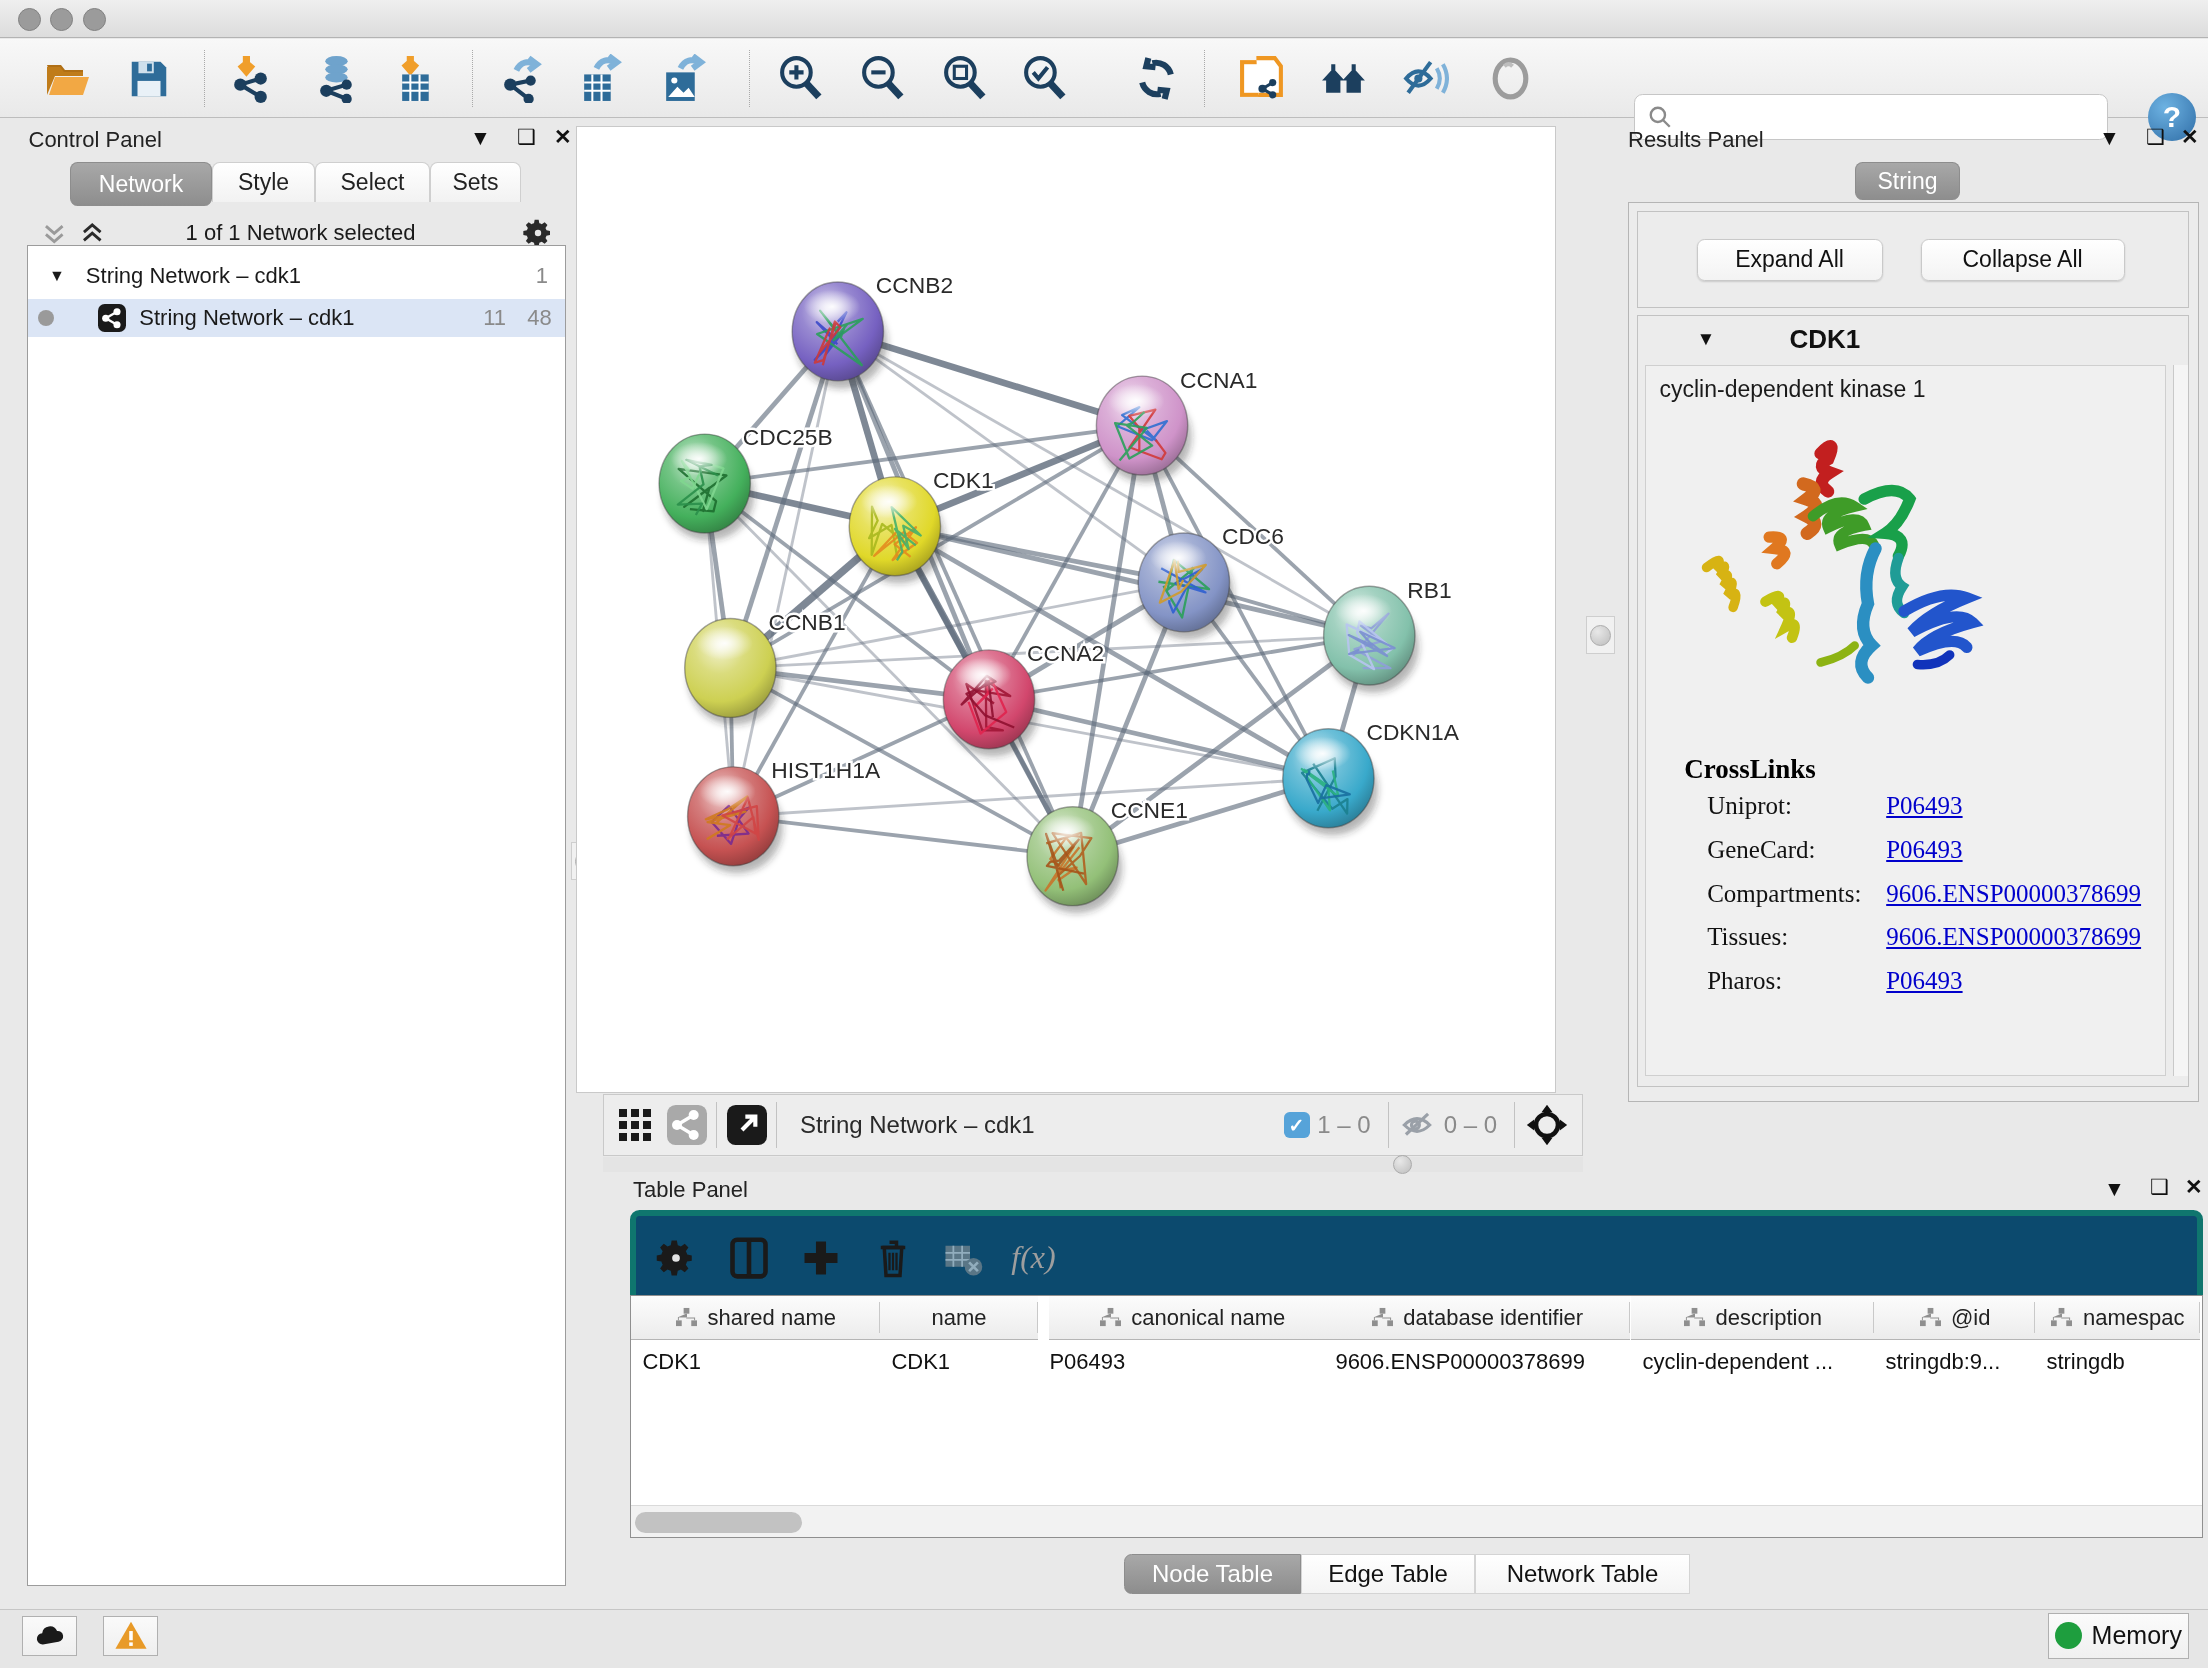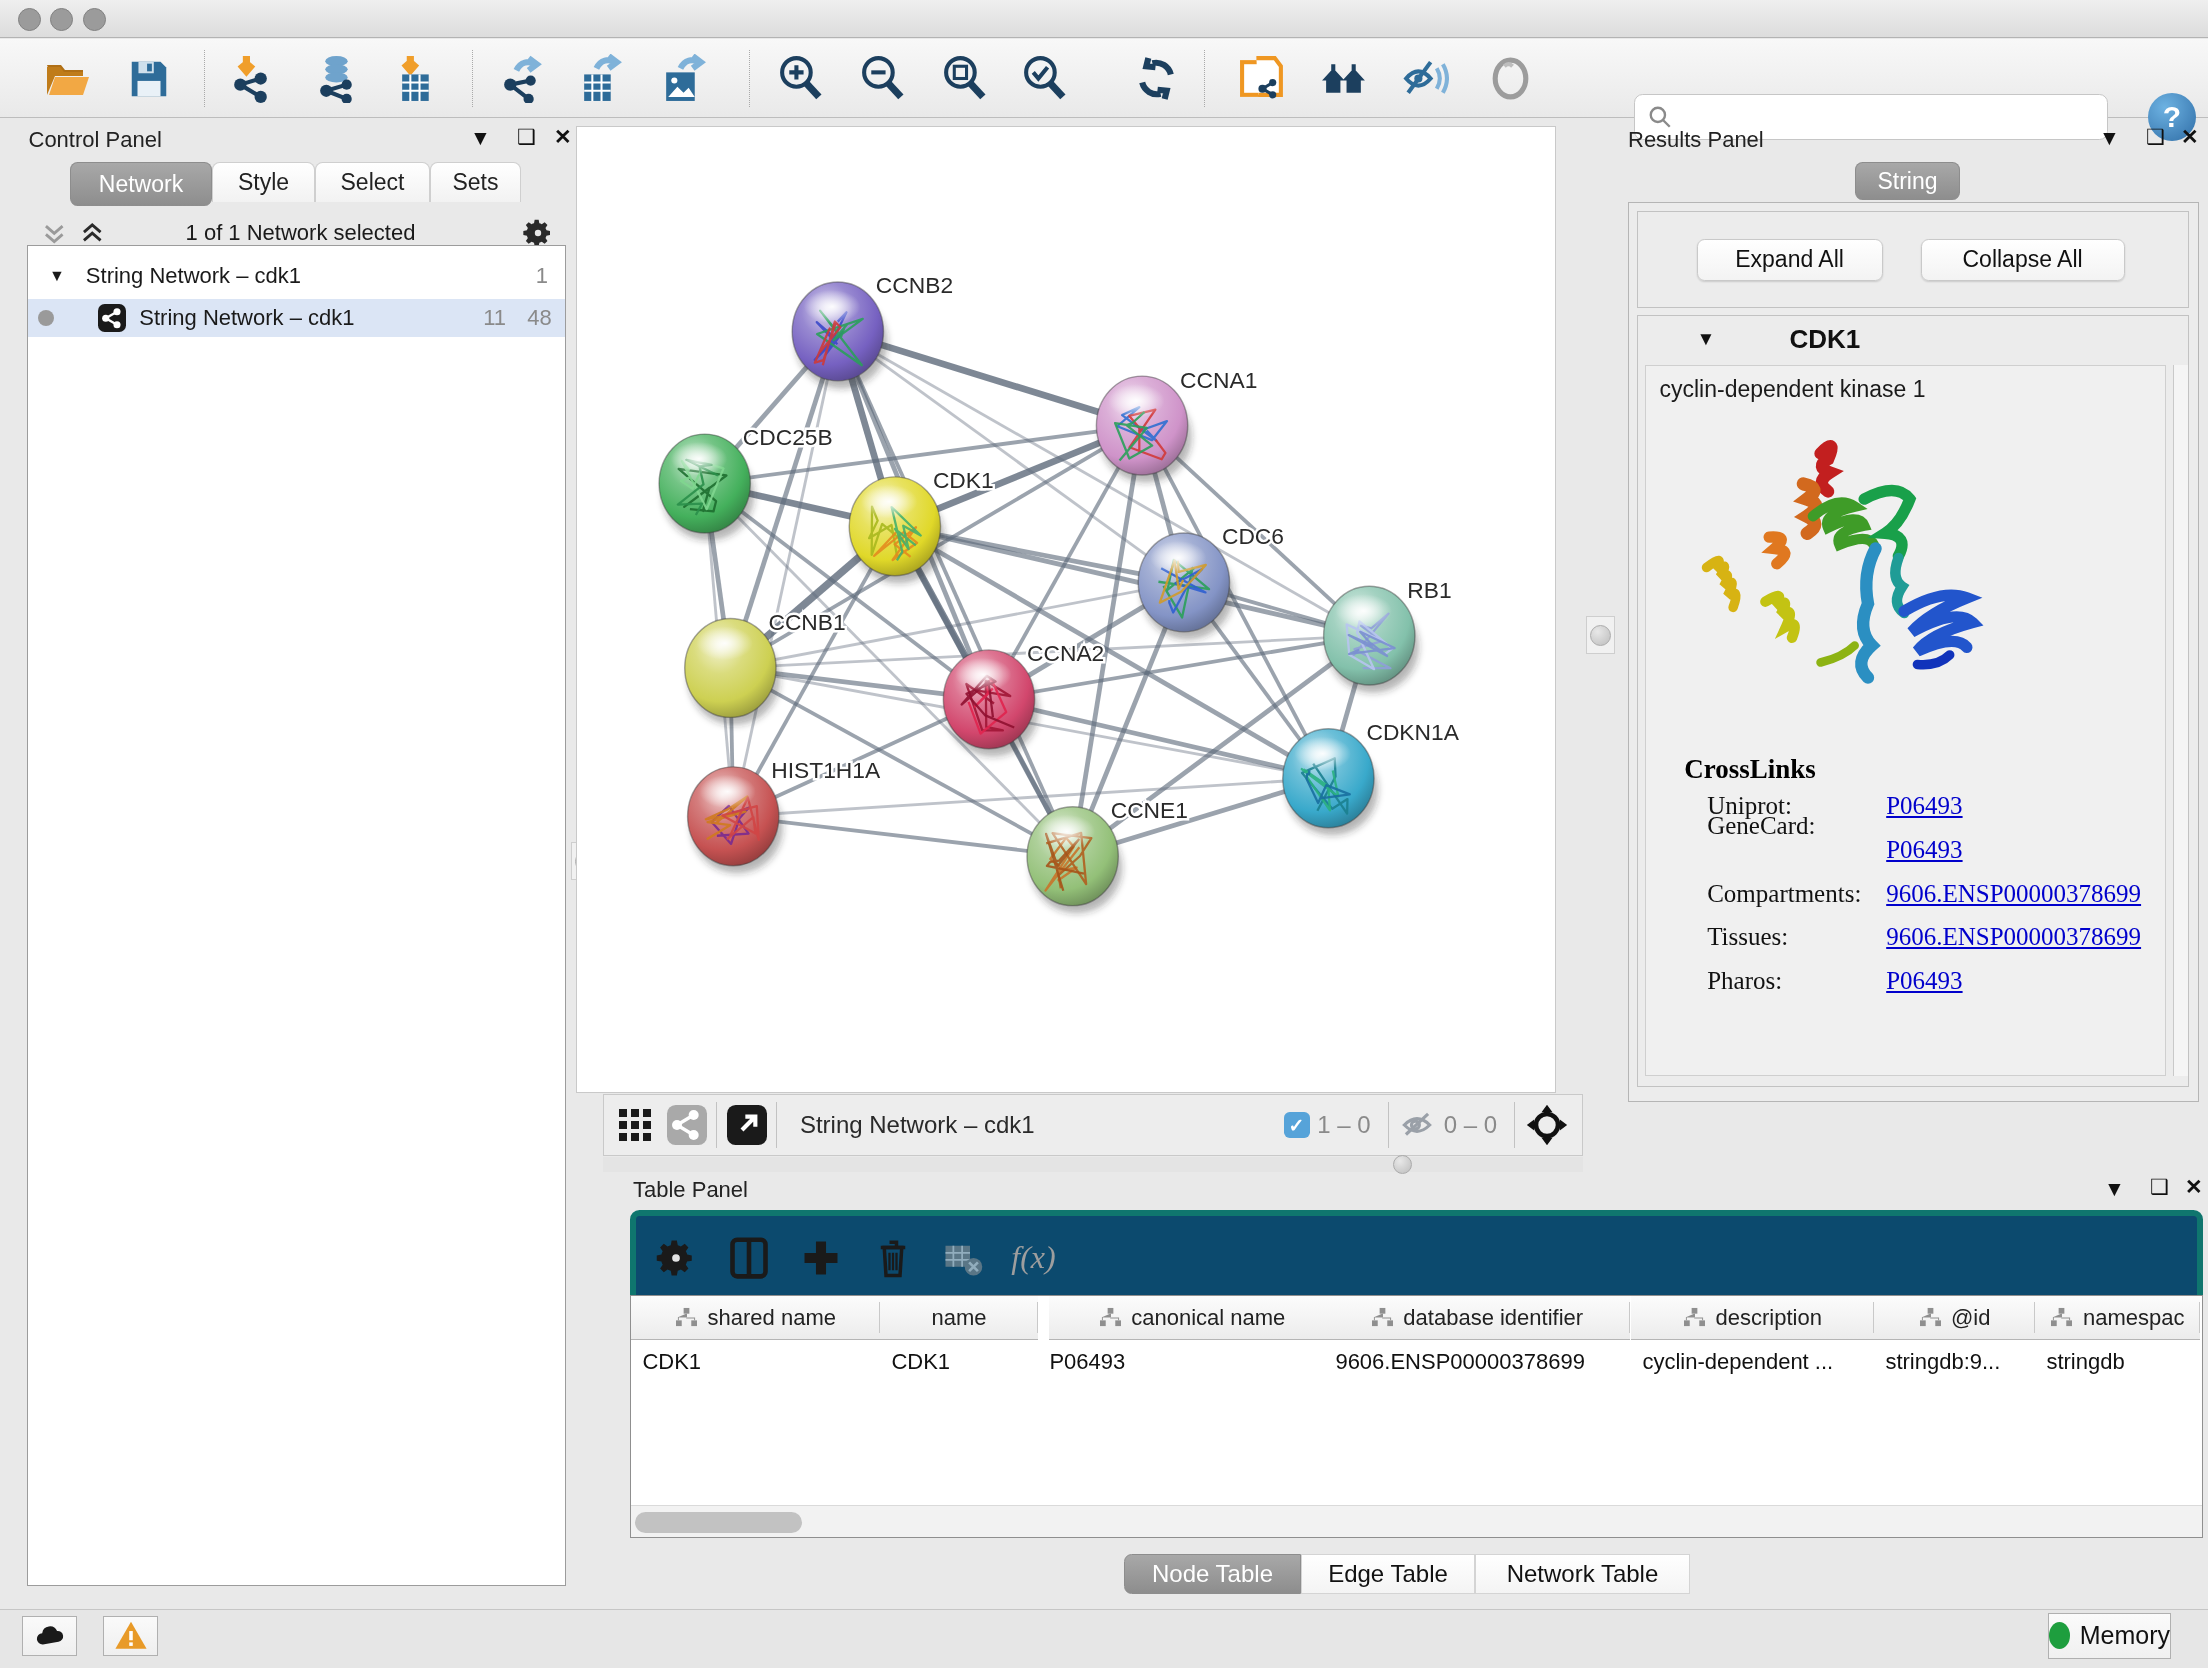--- a/index.html
+++ b/index.html
@@ -99,21 +99,21 @@
   .hthumb{position:absolute;left:3.8px;top:5.7px;width:167px;height:21px;border-radius:10.5px;background:#c2c2c2;}
   .bottom-tab{position:absolute;top:1554px;height:40px;display:flex;align-items:center;
     justify-content:center;font-size:24px;color:#111;background:linear-gradient(#ffffff,#f4f4f4);
     border:1px solid #d4d4d4;}
   .bottom-tab.selected{background:linear-gradient(#a8a8a8,#8d8d8d);color:#fff;border-color:#8d8d8d;border-radius:7.6px 0 0 7.6px;}
 
   
   .statusbar{position:absolute;left:0;top:1609px;width:2208px;height:59px;background:#e6e6e6;border-top:1px solid #c6c6c6;}
   .sb-btn{position:absolute;top:5.7px;width:55px;height:40px;background:linear-gradient(#fafafa,#efefef);
     border:1.9px solid #b0b0b0;display:flex;align-items:center;justify-content:center;}
-  .mem-btn{position:absolute;left:2048px;top:2.9px;width:123px;height:46px;background:linear-gradient(#fbfbfb,#f0f0f0);
+  .mem-btn{position:absolute;left:2048px;top:2.9px;width:141px;height:46px;background:linear-gradient(#fbfbfb,#f0f0f0);
     border:1.9px solid #b0b0b0;display:flex;align-items:center;justify-content:center;gap:9.5px;font-size:25px;color:#111;}
   .mem-dot{width:27px;height:27px;border-radius:50%;background:#1e9e3e;}
 </style>
 </head>
 <body>
 
 <div class="window">
 
   <div class="titlebar">
     <div class="tl-dot" style="left:18px"></div>
@@ -650,21 +650,21 @@
             <path d="M208 130q-14 26-8 58q-12 28 4 44q-20 18-4 34" stroke="#2b8fc2" stroke-width="13"></path>
             <path d="M232 140q-8 22 4 30q-12 18 2 28" stroke="#1f9c96" stroke-width="11"></path>
             <path d="M238 196q40-24 66-14q-40 16-58 36q48-26 64-10q-44 12-58 30q40-18 52-4" stroke="#2255cc" stroke-width="12"></path>
             <path d="M252 252q22 2 34-10" stroke="#1133bb" stroke-width="10"></path>
           </g>
         </svg>
         <div class="xl-head" style="top:388px">CrossLinks</div>
         <div id="xl-rows">
             <div class="xl-row" style="top: 426px;">Uniprot:</div>
             <a class="xl-link" href="#" style="top: 426px;">P06493</a>
-            <div class="xl-row" style="top: 446px; text-align: right;">GeneCard:</div>
+            <div class="xl-row" style="top: 470px; text-align: right;">GeneCard:</div>
             <a class="xl-link" href="#" style="top: 470px;">P06493</a>
             <div class="xl-row" style="top: 514px;">Compartments:</div>
             <a class="xl-link" href="#" style="top: 514px;">9606.ENSP00000378699</a>
             <div class="xl-row" style="top: 557px;">Tissues:</div>
             <a class="xl-link" href="#" style="top: 557px;">9606.ENSP00000378699</a>
             <div class="xl-row" style="top: 601px;">Pharos:</div>
             <a class="xl-link" href="#" style="top: 601px;">P06493</a>
           </div>
       </div>
       <div class="rp-scroll"></div>

